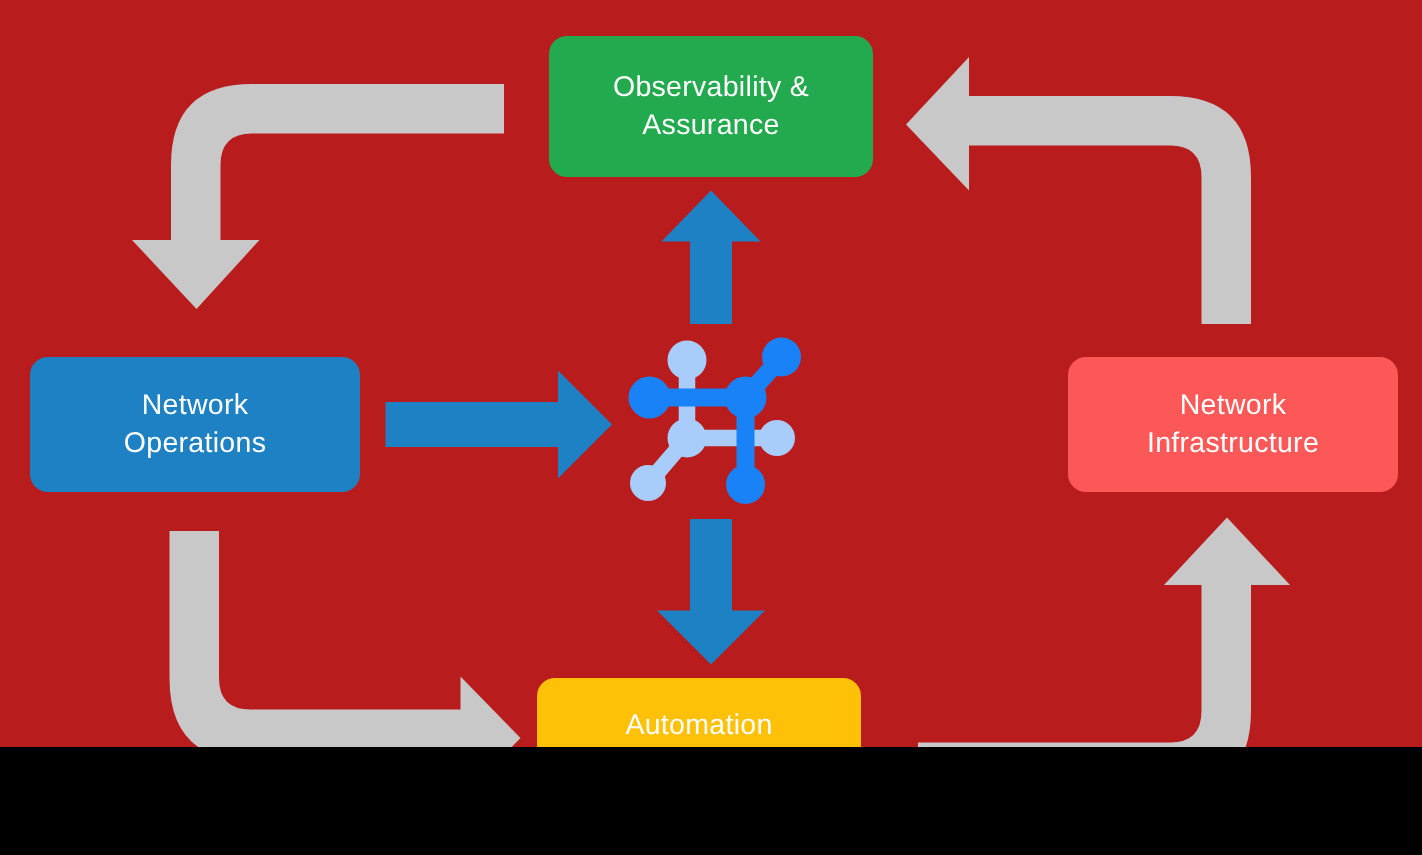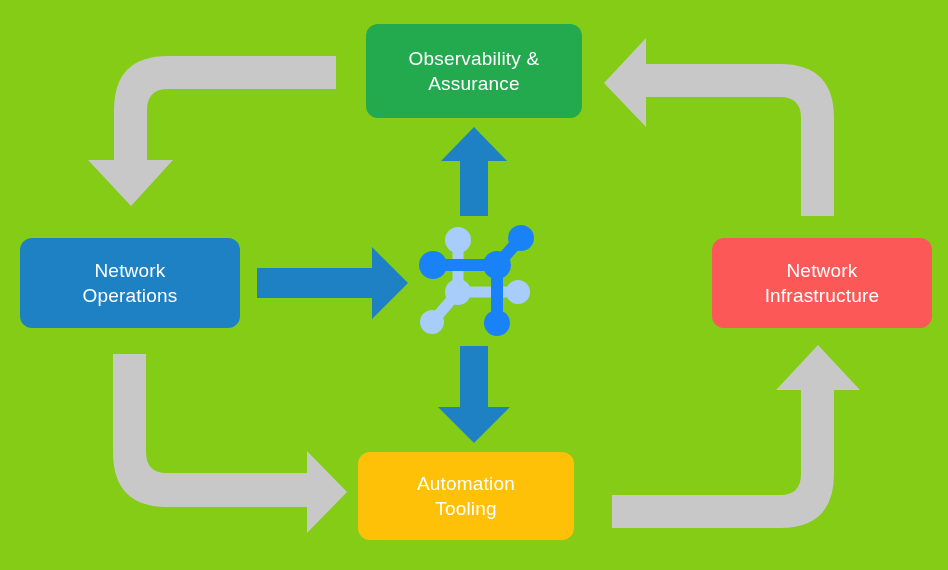--- a/index.html
+++ b/index.html
@@ -3,22 +3,22 @@
 <meta charset="utf-8">
 <style>
   html, body {
     margin: 0;
     padding: 0;
     background: #000000;
   }
   #canvas {
     position: relative;
     width: 948px;
-    height: 570px;
-    background: #84cc16;
+    height: 498px;
+    background: #b91c1c;
     overflow: hidden;
     font-family: "Liberation Sans", sans-serif;
   }
   .svg-layer {
     position: absolute;
     left: 0;
     top: 0;
     width: 948px;
     height: 570px;
   }

